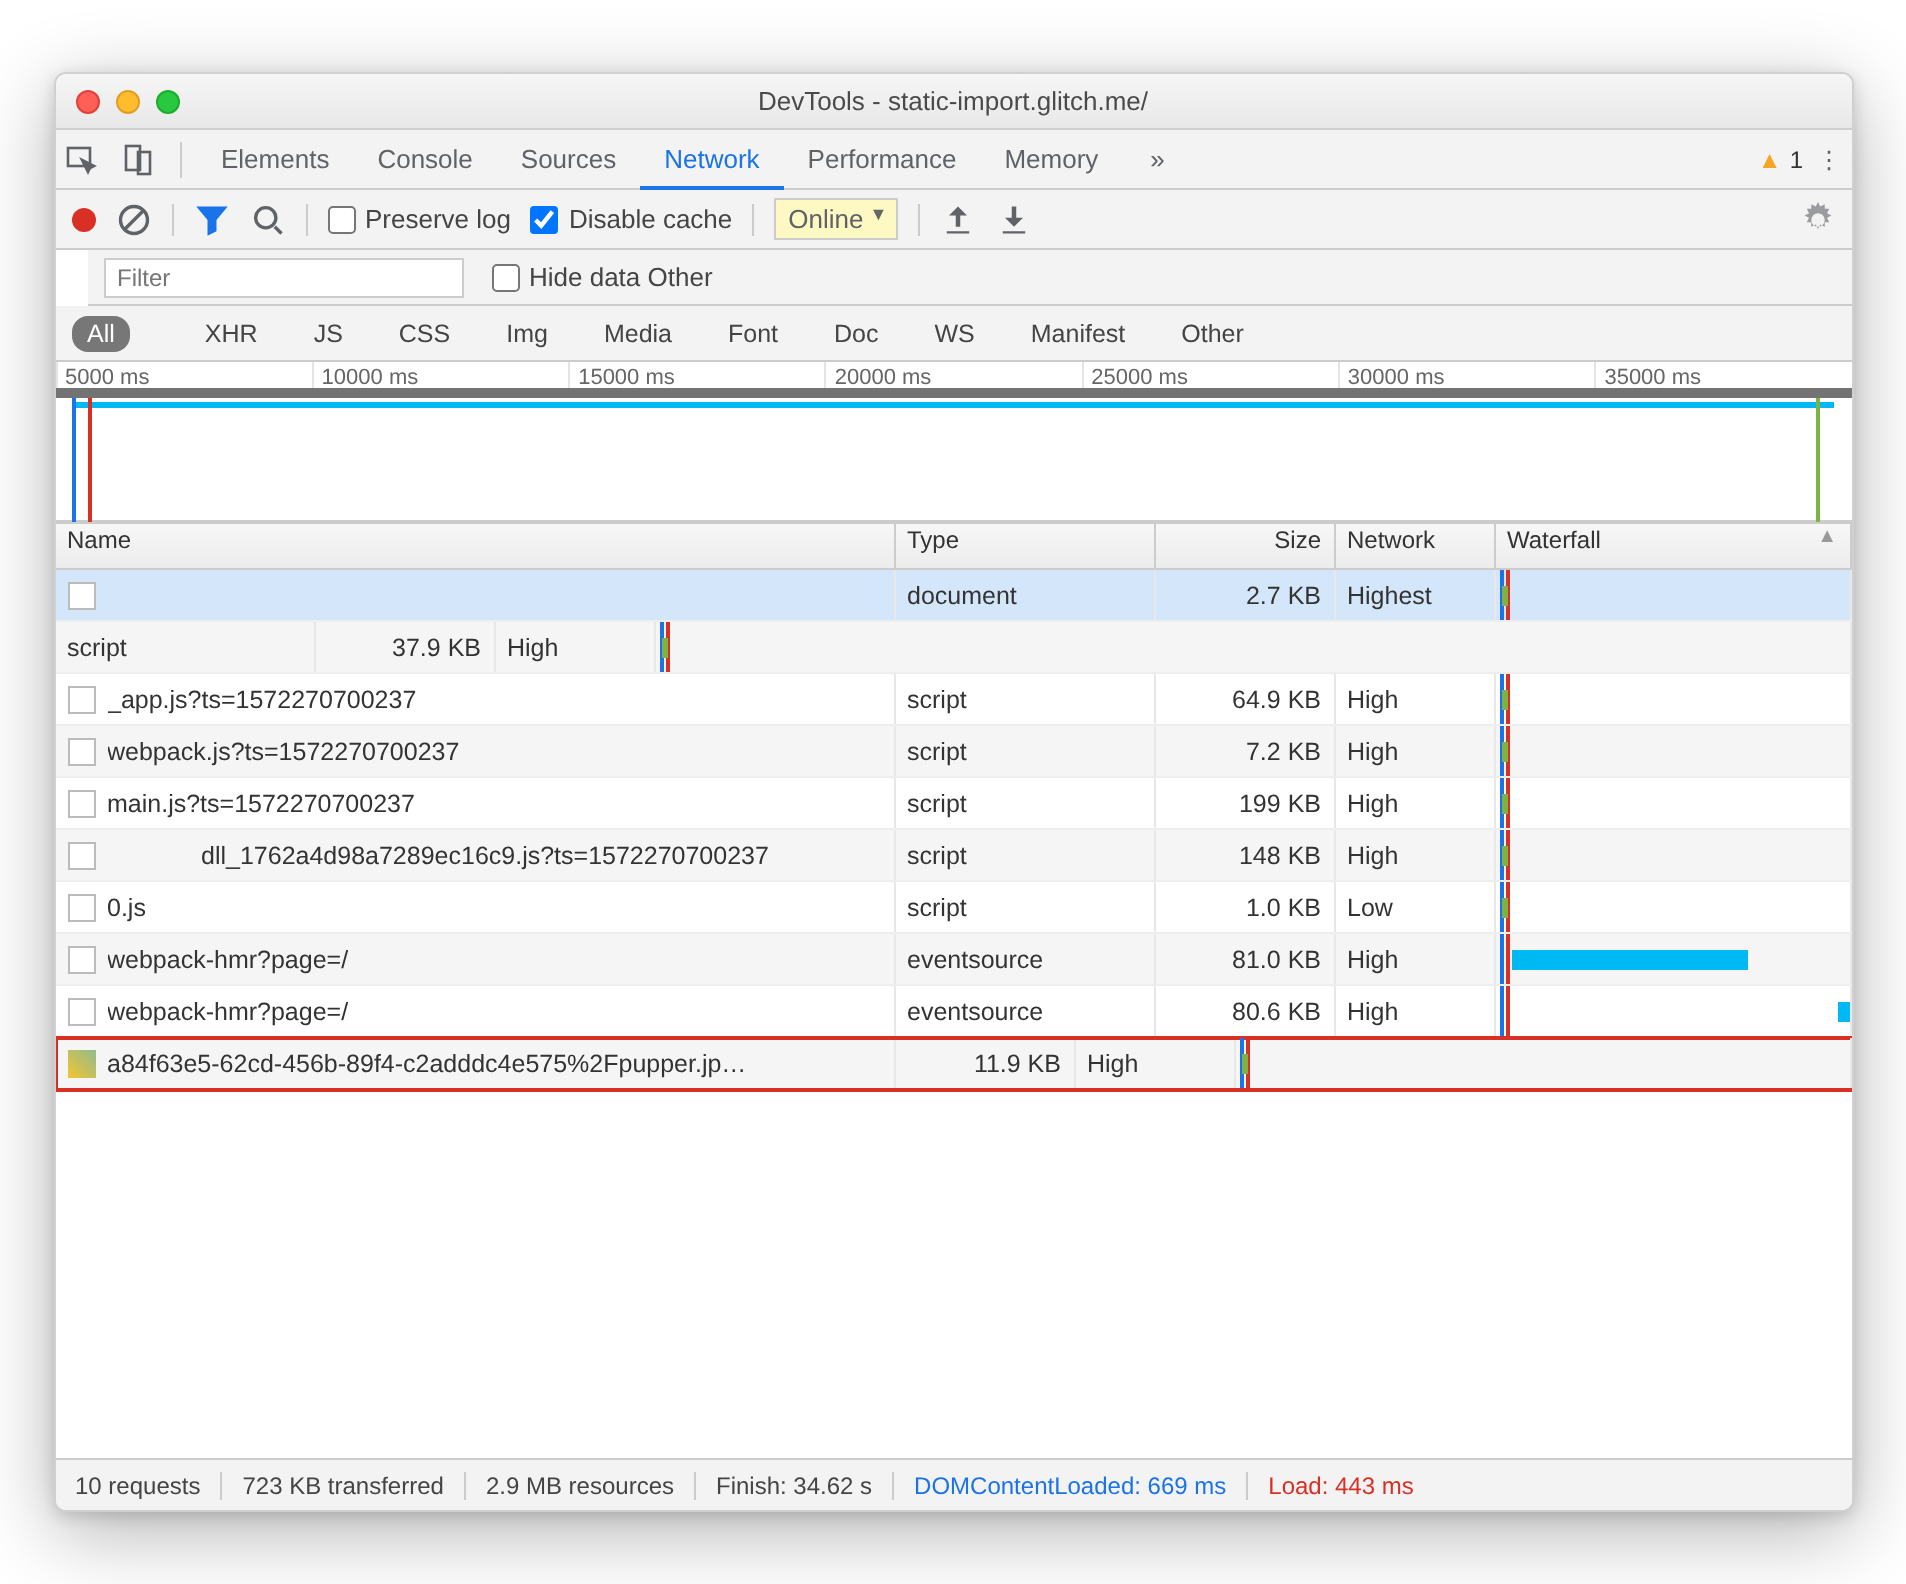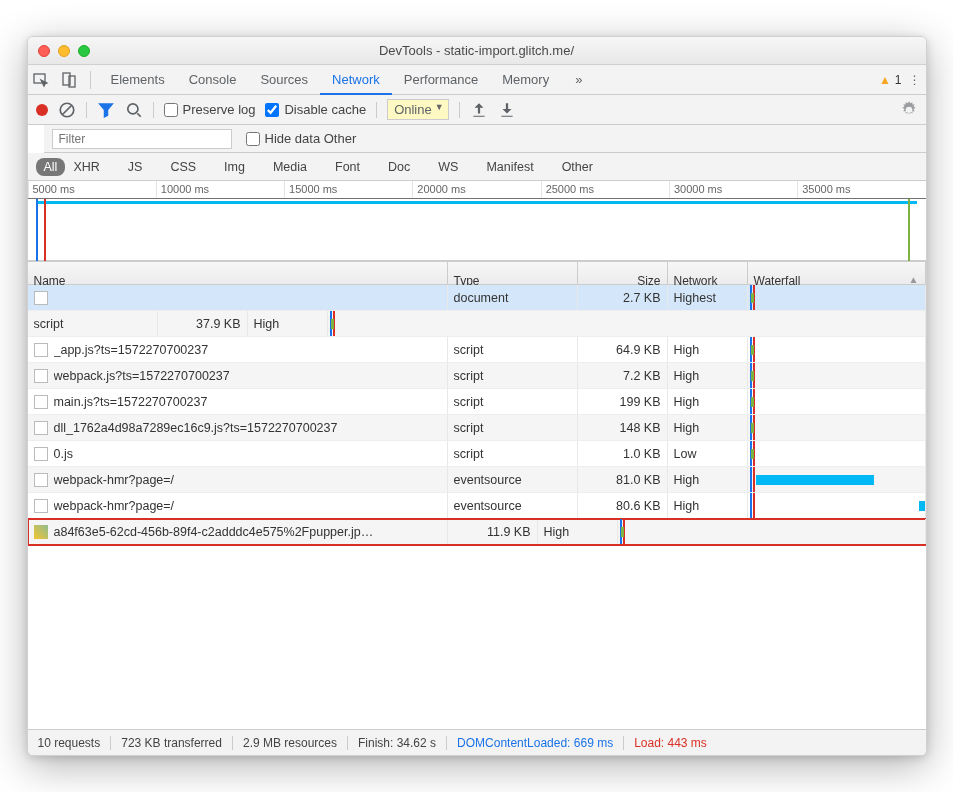--- a/index.html
+++ b/index.html
@@ -104,52 +104,52 @@
 }
 .filter-input {
   width: 180px; height: 20px; border: 1px solid #ccc; background: #fff;
   padding: 0 6px; font-size: 12px; color: #777;
 }
 
 .typebar {
   height: 28px;
   background: #f3f3f3;
   border-bottom: 1px solid #ccc;
-  display: flex; align-items: center; padding: 0 8px; gap: 0;
+  display: flex; align-items: center; padding: 0 8px; gap: 29px;
   font-size: 12.5px; color: #444; text-align: center;
 }
 .type-chip {
   padding: 2px 8px; border-radius: 8px; cursor: pointer;
 }
 .type-chip.active { background: #777; color: #fff; }
 
 .timeline {
   height: 80px;
   border-bottom: 1px solid #ccc;
   background: #fff;
   position: relative;
 }
 .timeline-ruler {
-  height: 18px; border-bottom: 1px solid #737373;
-  display: flex; font-size: 11px; color: #666;
+  height: 18px; border-bottom: 5px solid #737373;
+  display: flex; font-size: 11px; color: #666; justify-content: center;
 }
 .timeline-ruler div { flex: 1; border-left: 1px solid #e4e4e4; padding-left: 4px; padding-top: 2px; }
 .timeline-body { position: relative; height: 62px; }
 .tl-line { position: absolute; top: 2px; height: 3px; background: #00b8f4; }
 .tl-marker { position: absolute; top: 0; width: 2px; height: 62px; }
 
 .table-head {
   height: 24px;
   background: linear-gradient(#f7f7f7, #ececec);
   border-top: 1px solid #ccc;
   border-bottom: 1px solid #ccc;
   display: flex;
   font-size: 12px; color: #333;
 }
-.th { padding: 12px 6px; border-right: 1px solid #ccc; }
+.th { padding: 1px 6px; border-right: 1px solid #ccc; }
 .col-name { width: 420px; }
 .col-type { width: 130px; }
 .col-size { width: 90px; text-align: right; }
 .col-priority { width: 80px; }
 .col-waterfall { flex: 1; position: relative; }
 .sort-arrow { float: right; font-size: 10px; color: #999; }
 
 .table-body { flex: 1; overflow: auto; background: #fff; }
 .row {
   display: flex; height: 26px; align-items: center;
@@ -389,21 +389,21 @@
         <div class="td col-priority">High</div>
         <div class="td col-waterfall wf-cell">
           <div class="wf-mark" style="left: 2px; background: rgb(26, 115, 232);"></div>
           <div class="wf-mark" style="left: 5px; background: rgb(217, 48, 37);"></div>
           <div class="wf-bar" style="left: 3px; width: 3px; background: rgb(124, 179, 66);"></div>
         </div>
       </div>
       <div class="row">
         <div class="td col-name">
           <div class="file-icon"></div>
-          <span style="overflow: hidden; text-overflow: ellipsis;">dll_1762a4d98a7289ec16c9.js?ts=1572270700237</span>
+          <span style="overflow: hidden; text-overflow: ellipsis; margin-left: 47px;">dll_1762a4d98a7289ec16c9.js?ts=1572270700237</span>
         </div>
         <div class="td col-type">script</div>
         <div class="td col-size">148 KB</div>
         <div class="td col-priority">High</div>
         <div class="td col-waterfall wf-cell">
           <div class="wf-mark" style="left: 2px; background: rgb(26, 115, 232);"></div>
           <div class="wf-mark" style="left: 5px; background: rgb(217, 48, 37);"></div>
           <div class="wf-bar" style="left: 3px; width: 3px; background: rgb(124, 179, 66);"></div>
         </div>
       </div>

